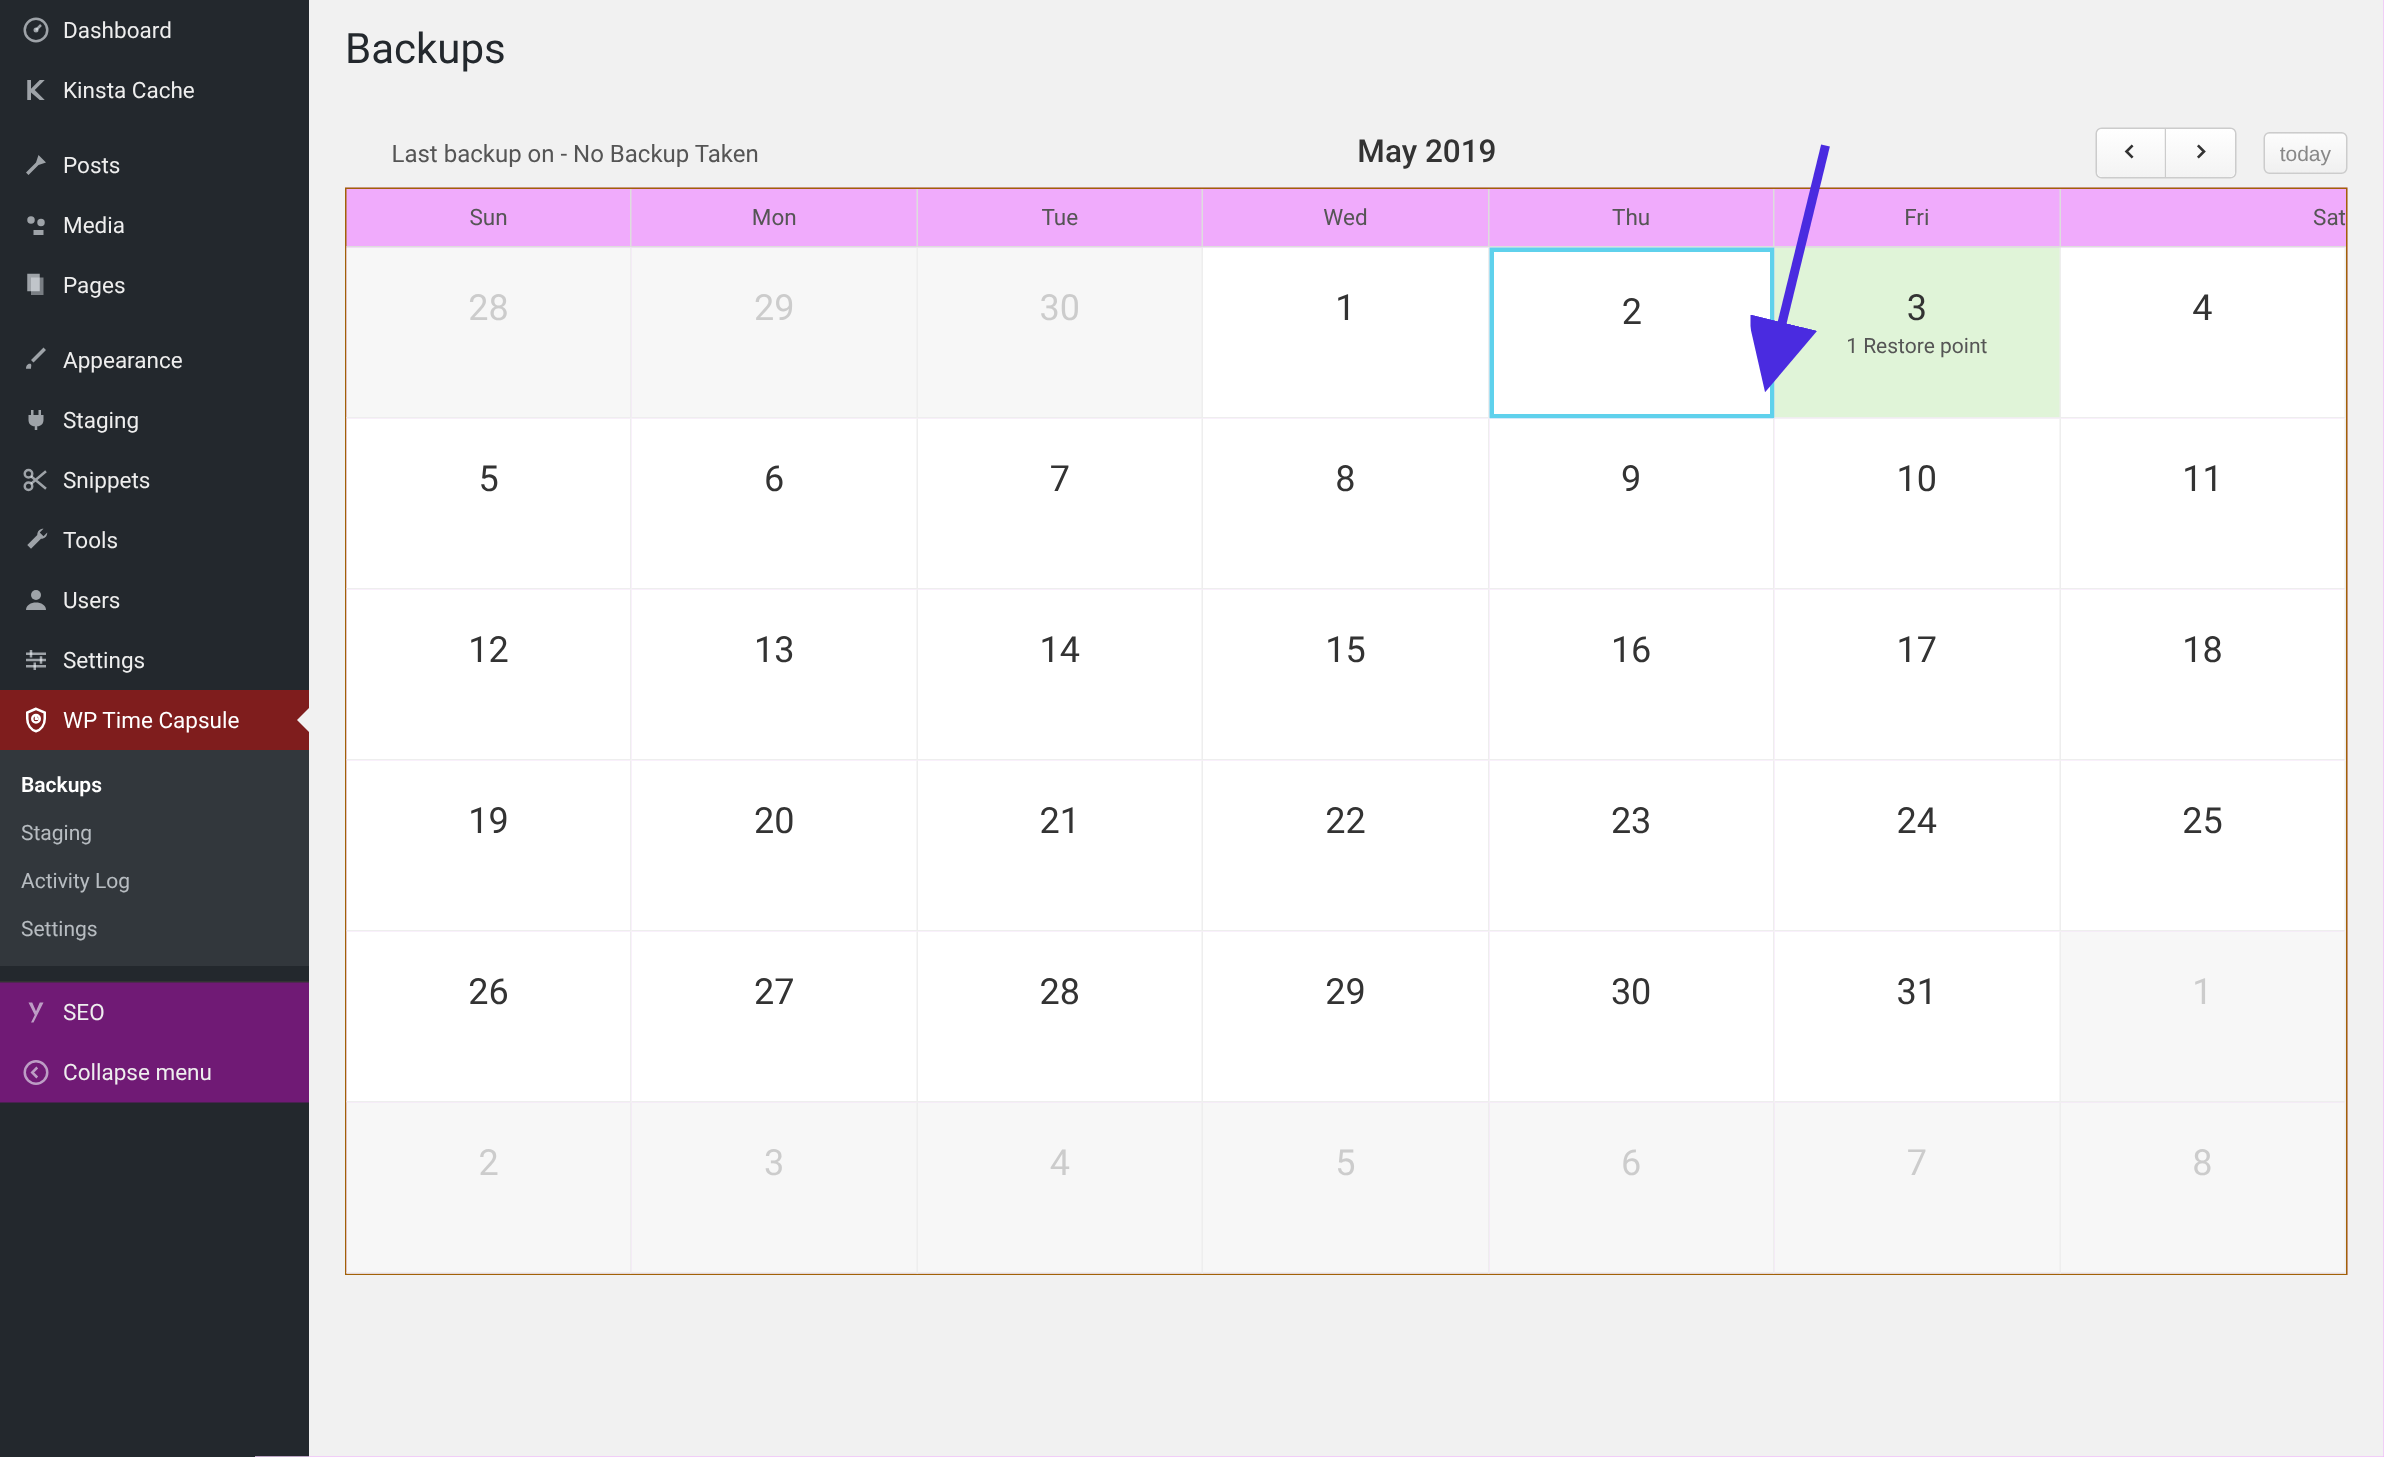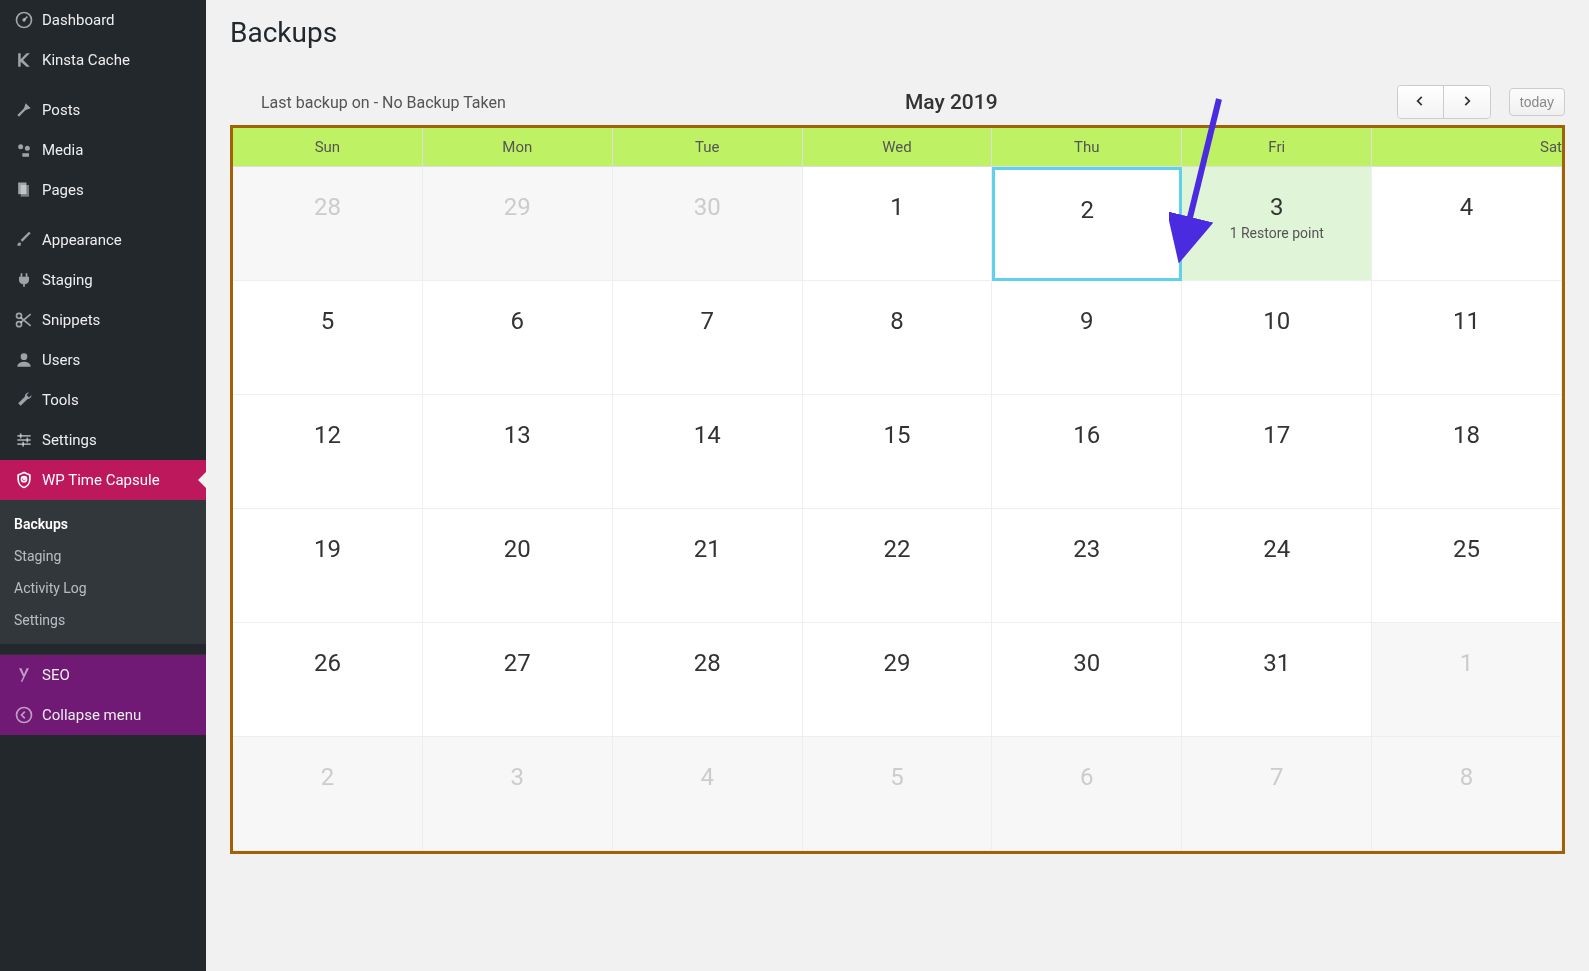--- a/index.html
+++ b/index.html
@@ -33,21 +33,21 @@
       width: 20px;
       height: 20px;
       display: flex;
       align-items: center;
       justify-content: center;
       flex-shrink: 0;
       fill: rgba(240,245,250,0.6);
       color: rgba(240,245,250,0.6);
     }
     .menu-item.active {
-      background: #be185d;
+      background: #7f1d1d;
       color: #fff;
       position: relative;
     }
     .menu-item.active .icon {
       fill: #fff;
       color: #fff;
     }
     .menu-item.active::after {
       content: "";
       position: absolute;
@@ -135,22 +135,22 @@
     .today-btn {
       border: 1px solid #ccc;
       border-radius: 4px;
       padding: 5px 10px;
       font-size: 14px;
       color: #888;
       background: linear-gradient(#fcfcfc, #f0f0f0);
       cursor: pointer;
     }
     .calendar {
-      border: 3px solid #a16207;
-      background: #bef264;
+      border: 1px solid #a16207;
+      background: #f0abfc;
       position: relative;
     }
     .cal-header {
       display: grid;
       grid-template-columns: repeat(7, 1fr);
       border-bottom: 1px solid #ddd;
     }
     .cal-header-cell {
       padding: 10px 0;
       text-align: center;
@@ -283,33 +283,33 @@
             <circle cx="6" cy="7" r="3" fill="none" stroke="currentColor" stroke-width="2"></circle>
             <circle cx="6" cy="17" r="3" fill="none" stroke="currentColor" stroke-width="2"></circle>
             <path d="M8 9 L20 19 M8 15 L20 5" stroke="currentColor" stroke-width="2"></path>
           </svg>
         </span>
         <span>Snippets</span>
       </div>
       <div class="menu-item">
         <span class="icon">
           <svg width="20" height="20" viewBox="0 0 24 24" fill="currentColor">
+            <path d="M21 6 C21 9 19 11 16 11 L8 19 L5 16 L13 8 C13 5 15 3 18 3 L15 6 L18 9 Z"></path>
+          </svg>
+        </span>
+        <span>Tools</span>
+      </div>
+      <div class="menu-item">
+        <span class="icon">
+          <svg width="20" height="20" viewBox="0 0 24 24" fill="currentColor">
             <circle cx="12" cy="8" r="4"></circle>
             <path d="M4 20 C4 16 8 14 12 14 C16 14 20 16 20 20 Z"></path>
           </svg>
         </span>
         <span>Users</span>
-      </div>
-      <div class="menu-item">
-        <span class="icon">
-          <svg width="20" height="20" viewBox="0 0 24 24" fill="currentColor">
-            <path d="M21 6 C21 9 19 11 16 11 L8 19 L5 16 L13 8 C13 5 15 3 18 3 L15 6 L18 9 Z"></path>
-          </svg>
-        </span>
-        <span>Tools</span>
       </div>
       <div class="menu-item">
         <span class="icon">
           <svg width="20" height="20" viewBox="0 0 24 24" fill="currentColor">
             <rect x="4" y="6" width="16" height="2"></rect>
             <rect x="4" y="11" width="16" height="2"></rect>
             <rect x="4" y="16" width="16" height="2"></rect>
             <rect x="7" y="4" width="2" height="6"></rect>
             <rect x="15" y="9" width="2" height="6"></rect>
             <rect x="10" y="14" width="2" height="6"></rect>

